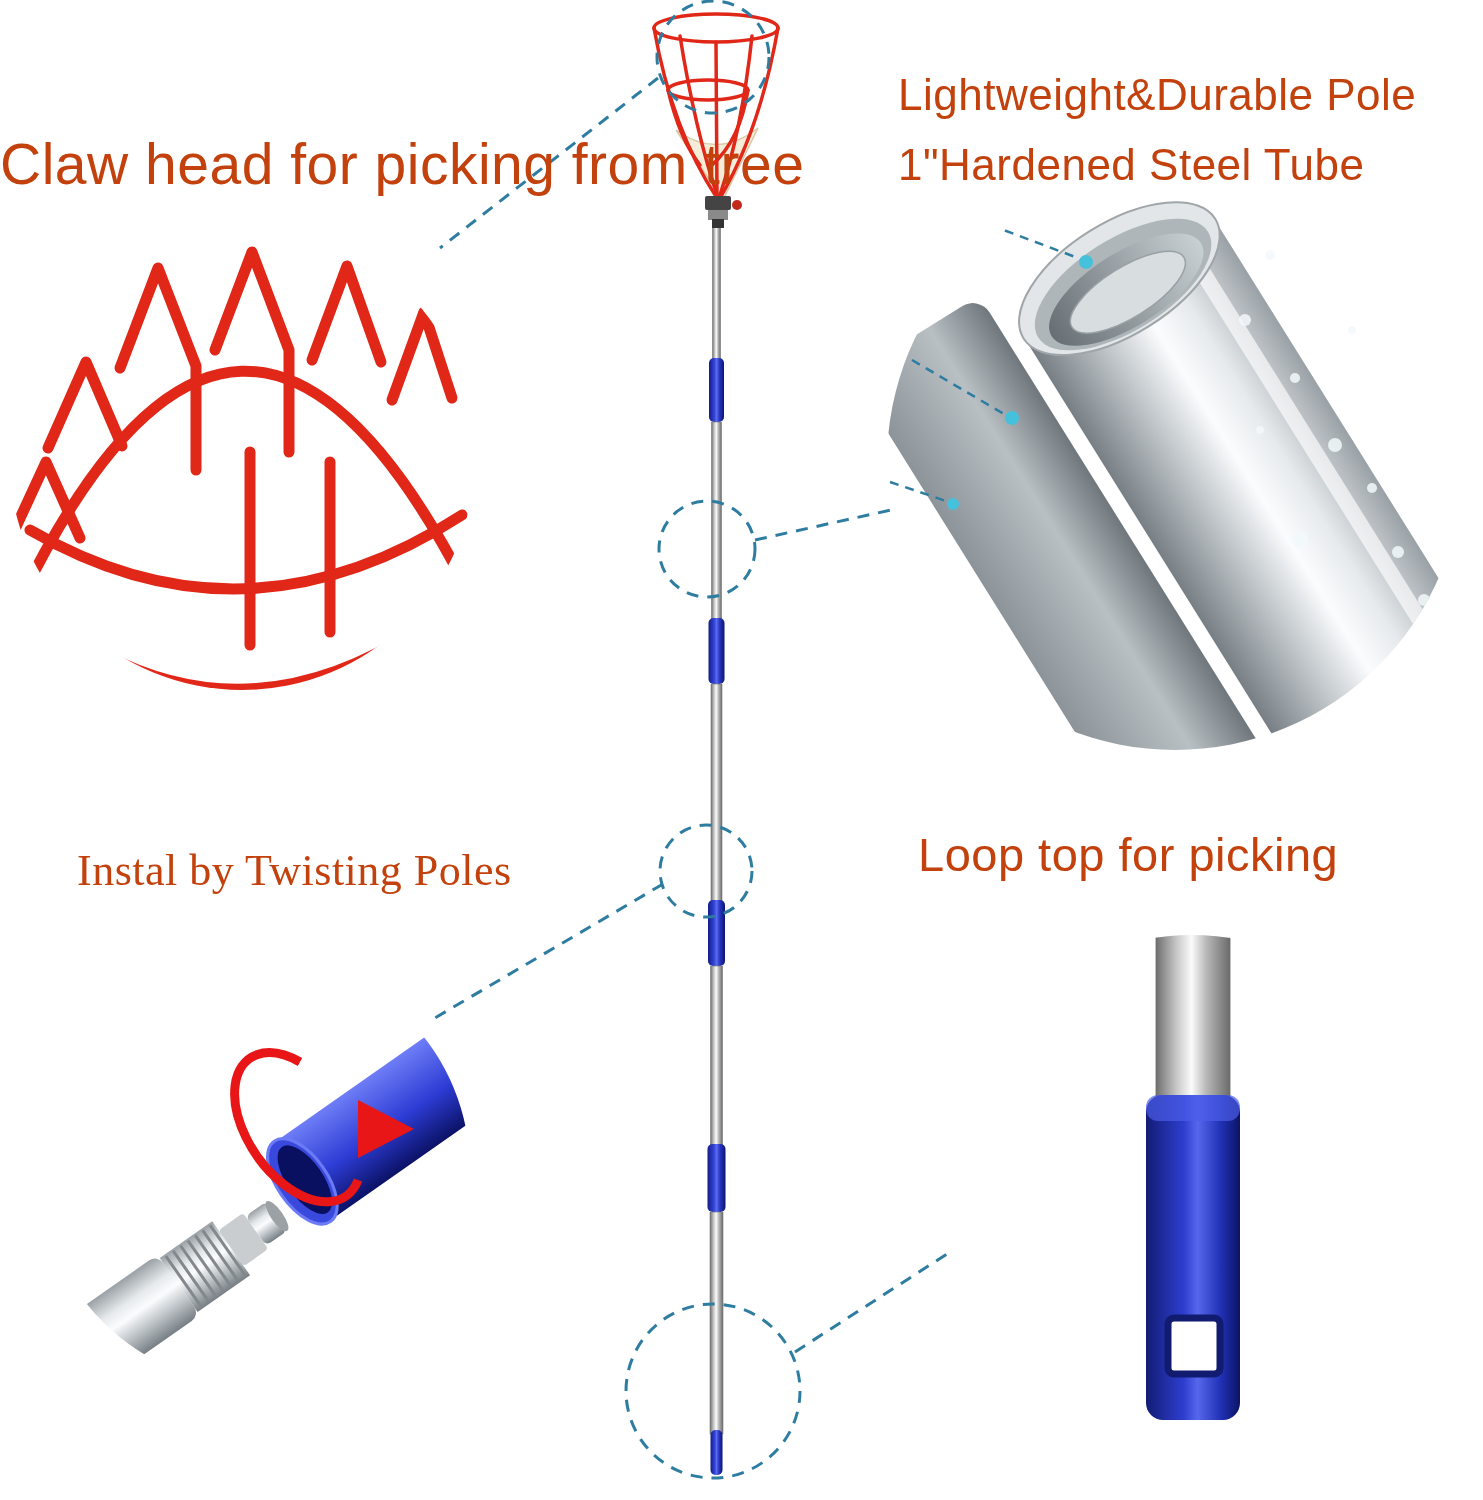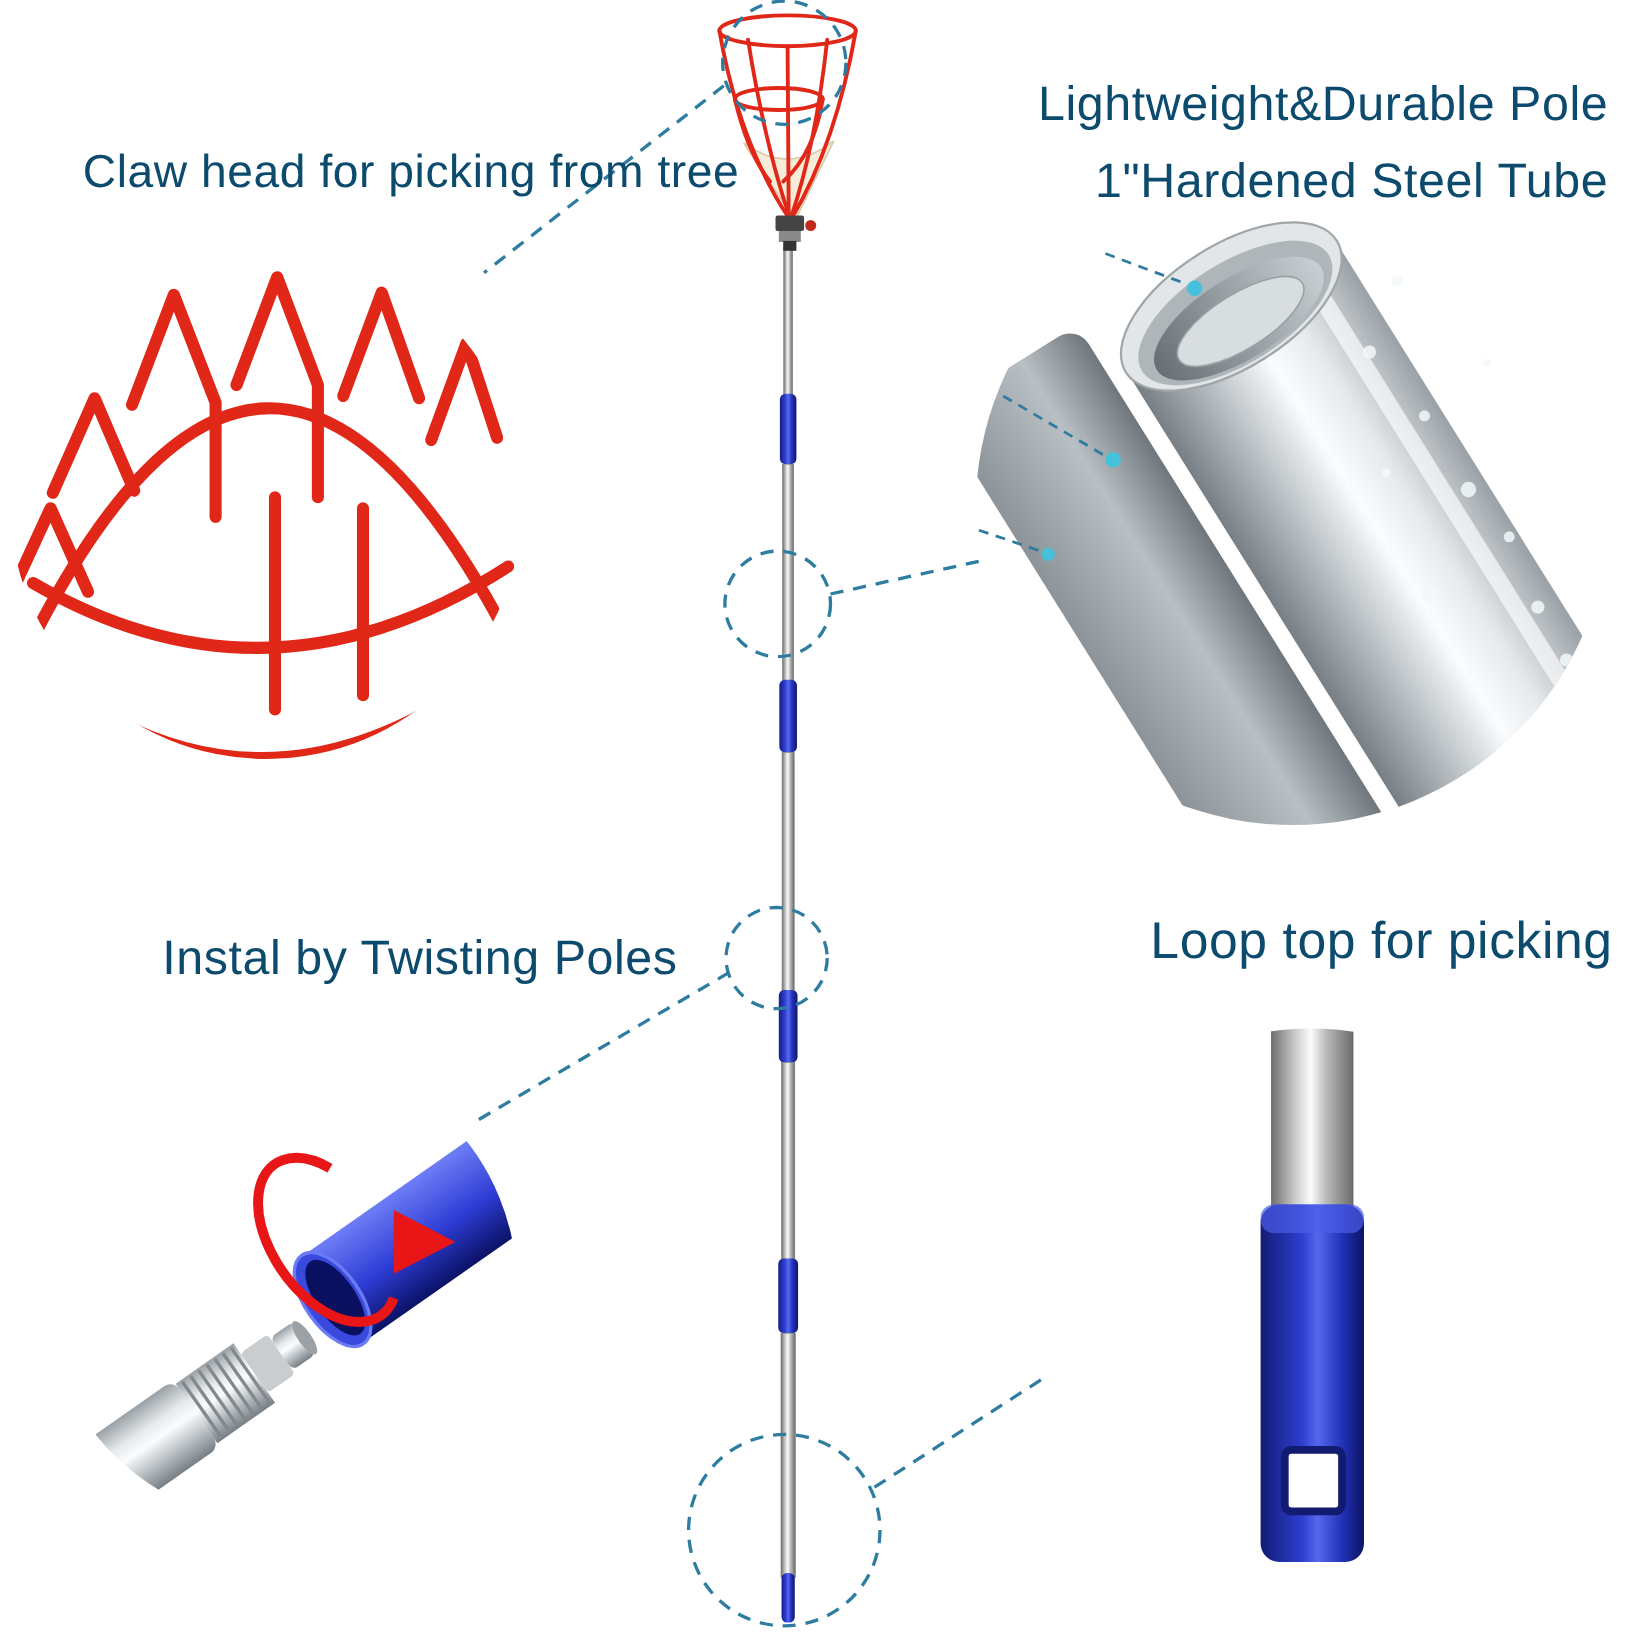--- a/index.html
+++ b/index.html
@@ -2,27 +2,27 @@
 <html><head>
 <meta charset="utf-8">
 <style>
   * { margin:0; padding:0; box-sizing:border-box; }
   html,body { background:#ffffff; font-family:"Liberation Sans", sans-serif; }
   .canvas {
     position:relative; width:1483px; height:1500px; background:#ffffff; overflow:hidden;
   }
   .canvas > svg { position:absolute; left:0; top:0; }
   .label {
-    position:absolute; color:#0c4a6e; text-align:right; white-space:nowrap;
+    position:absolute; color:#c2410c; text-align:left; white-space:nowrap;
     line-height:1.15; letter-spacing:0.5px;
   }
-  .label-claw    { left:0px;   top:132px; width:672px; font-size:42px; }
+  .label-claw    { left:0px;   top:132px; width:672px; font-size:57px; }
   .label-pole1   { left:898px; top:70px;  width:564px; font-size:44px; }
   .label-pole2   { left:898px; top:140px; width:564px; font-size:44px; }
-  .label-install { left:56px;  top:846px; width:560px; font-size:44px; }
+  .label-install { left:77px;  top:846px; width:560px; font-size:44px;font-family:Liberation Serif, serif; }
   .label-loop    { left:918px; top:828px; width:548px; font-size:47px; }
   .dashline { stroke:#2e7da1; stroke-width:3; stroke-dasharray:12 9; fill:none; }
   .dashthin { stroke:#2e7da1; stroke-width:2.5; stroke-dasharray:9 7; fill:none; }
   .wire { stroke:#e02718; stroke-width:11; fill:none; stroke-linecap:round; stroke-linejoin:round; }
   .wire-sm { stroke:#e02718; stroke-width:3.5; fill:none; stroke-linecap:round; }
 </style>
 </head>
 <body>
 
 <div class="canvas">

